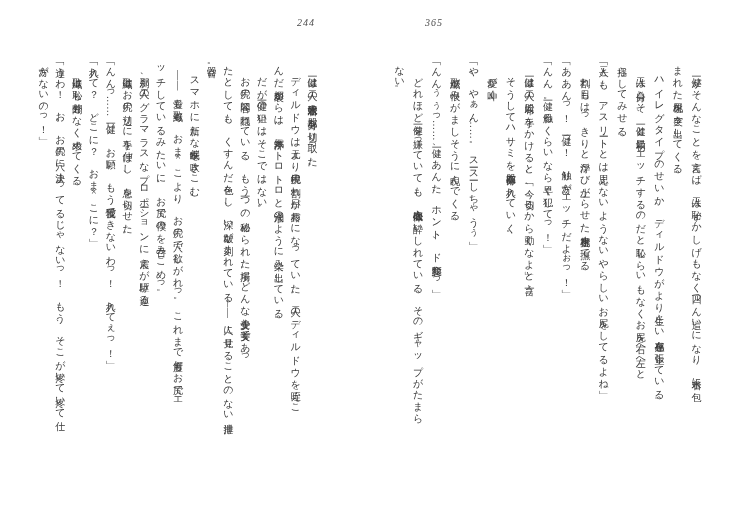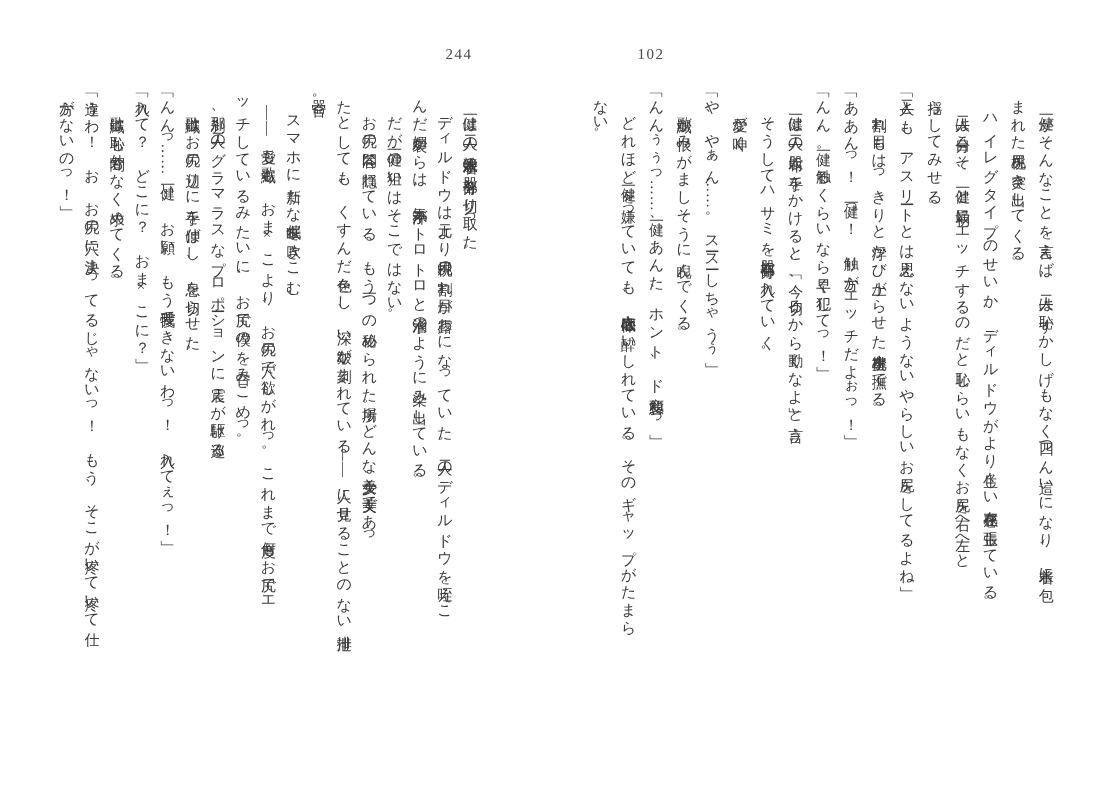--- a/index.html
+++ b/index.html
@@ -2,21 +2,21 @@
 <html lang="ja"><head>
 <meta charset="utf-8">
 <style>
   html,body{margin:0;padding:0;background:#ffffff;}
   body{width:736px;height:526px;overflow:hidden;}
   .spread{
     position:relative;width:736px;height:526px;background:#ffffff;
     font-family:"Liberation Serif","DejaVu Serif",serif;color:#3a3a3a;
   }
   .pagenum{
-    position:absolute;top:31px;font-size:10px;
+    position:absolute;top:17px;font-style:italic;font-size:10px;
     color:#4a4a4a;letter-spacing:1px;
   }
   .pagenum.right{left:425px;}
   .pagenum.left{left:297px;}
   .cols{
     position:absolute;top:59px;height:416px;
     display:flex;flex-direction:row-reverse;justify-content:space-between;
   }
   .cols.right-page{right:34px;width:308px;}
   .cols.left-page{right:418px;width:280px;}
@@ -27,21 +27,21 @@
   }
   .col.indent{padding-top:10.5px;}
 </style>
 </head>
 <body>
 
 <div class="spread">
 
   <div class="pagenum left">244</div>
 
-  <div class="pagenum right">102</div>
+  <div class="pagenum right">365</div>
 
   <div class="cols right-page">
       <div class="col indent">健一がそんなことを言えば、二人は恥ずかしげもなく四つん這いになり、水着に包</div>
       <div class="col">まれた桃尻を突き出してくる。</div>
       <div class="col indent">ハイレグタイプのせいか、ディルドウがより生々しい存在感を主張している。</div>
       <div class="col indent">二人は自分こそ、健一と最初にエッチするのだと恥じらいもなくお尻を右へ左へと</div>
       <div class="col">揺らしてみせる。</div>
       <div class="col">「二人とも、アスリートとは思えないようないやらしいお尻をしてるよね」</div>
       <div class="col indent">割れ目もはっきりと浮かび上がらせた水蜜桃を撫でる。</div>
       <div class="col">「ああんっ！　健一っ！　触り方がエッチだよぉっ！」</div>

